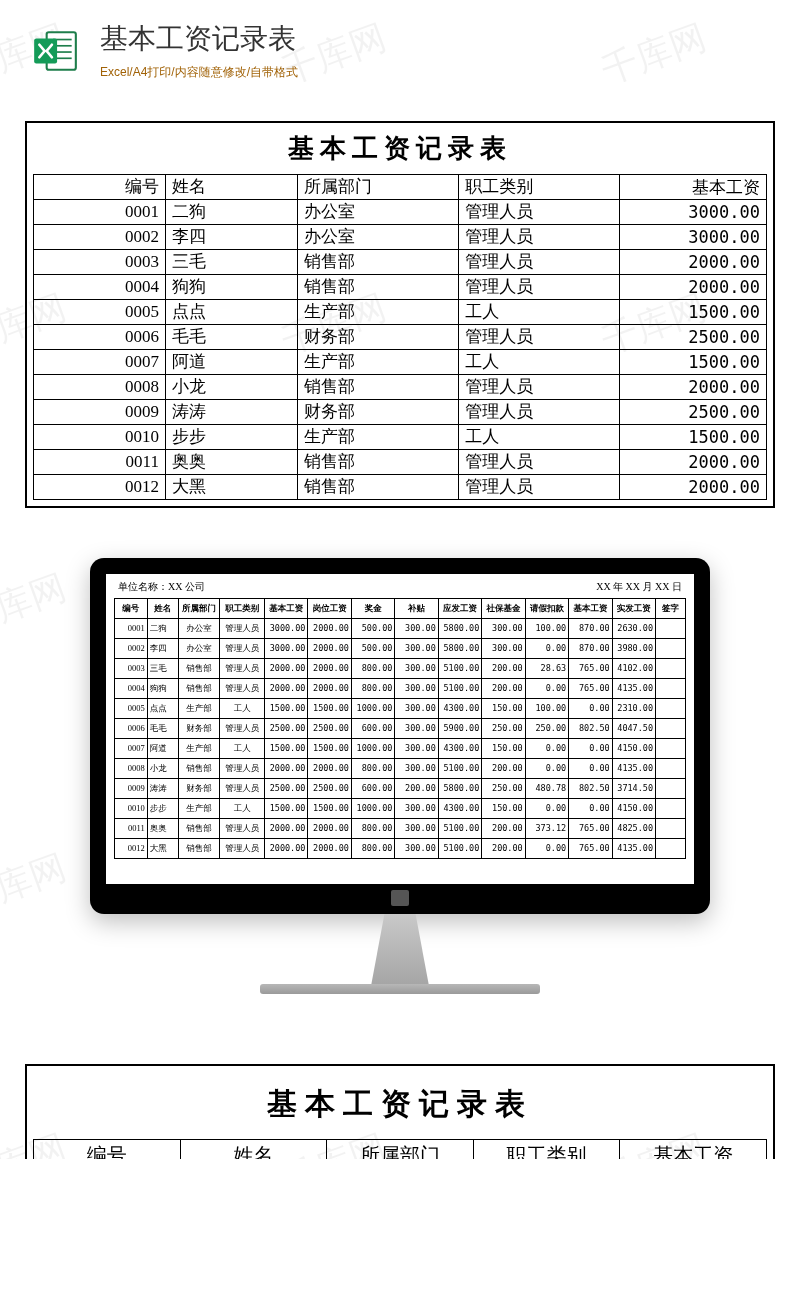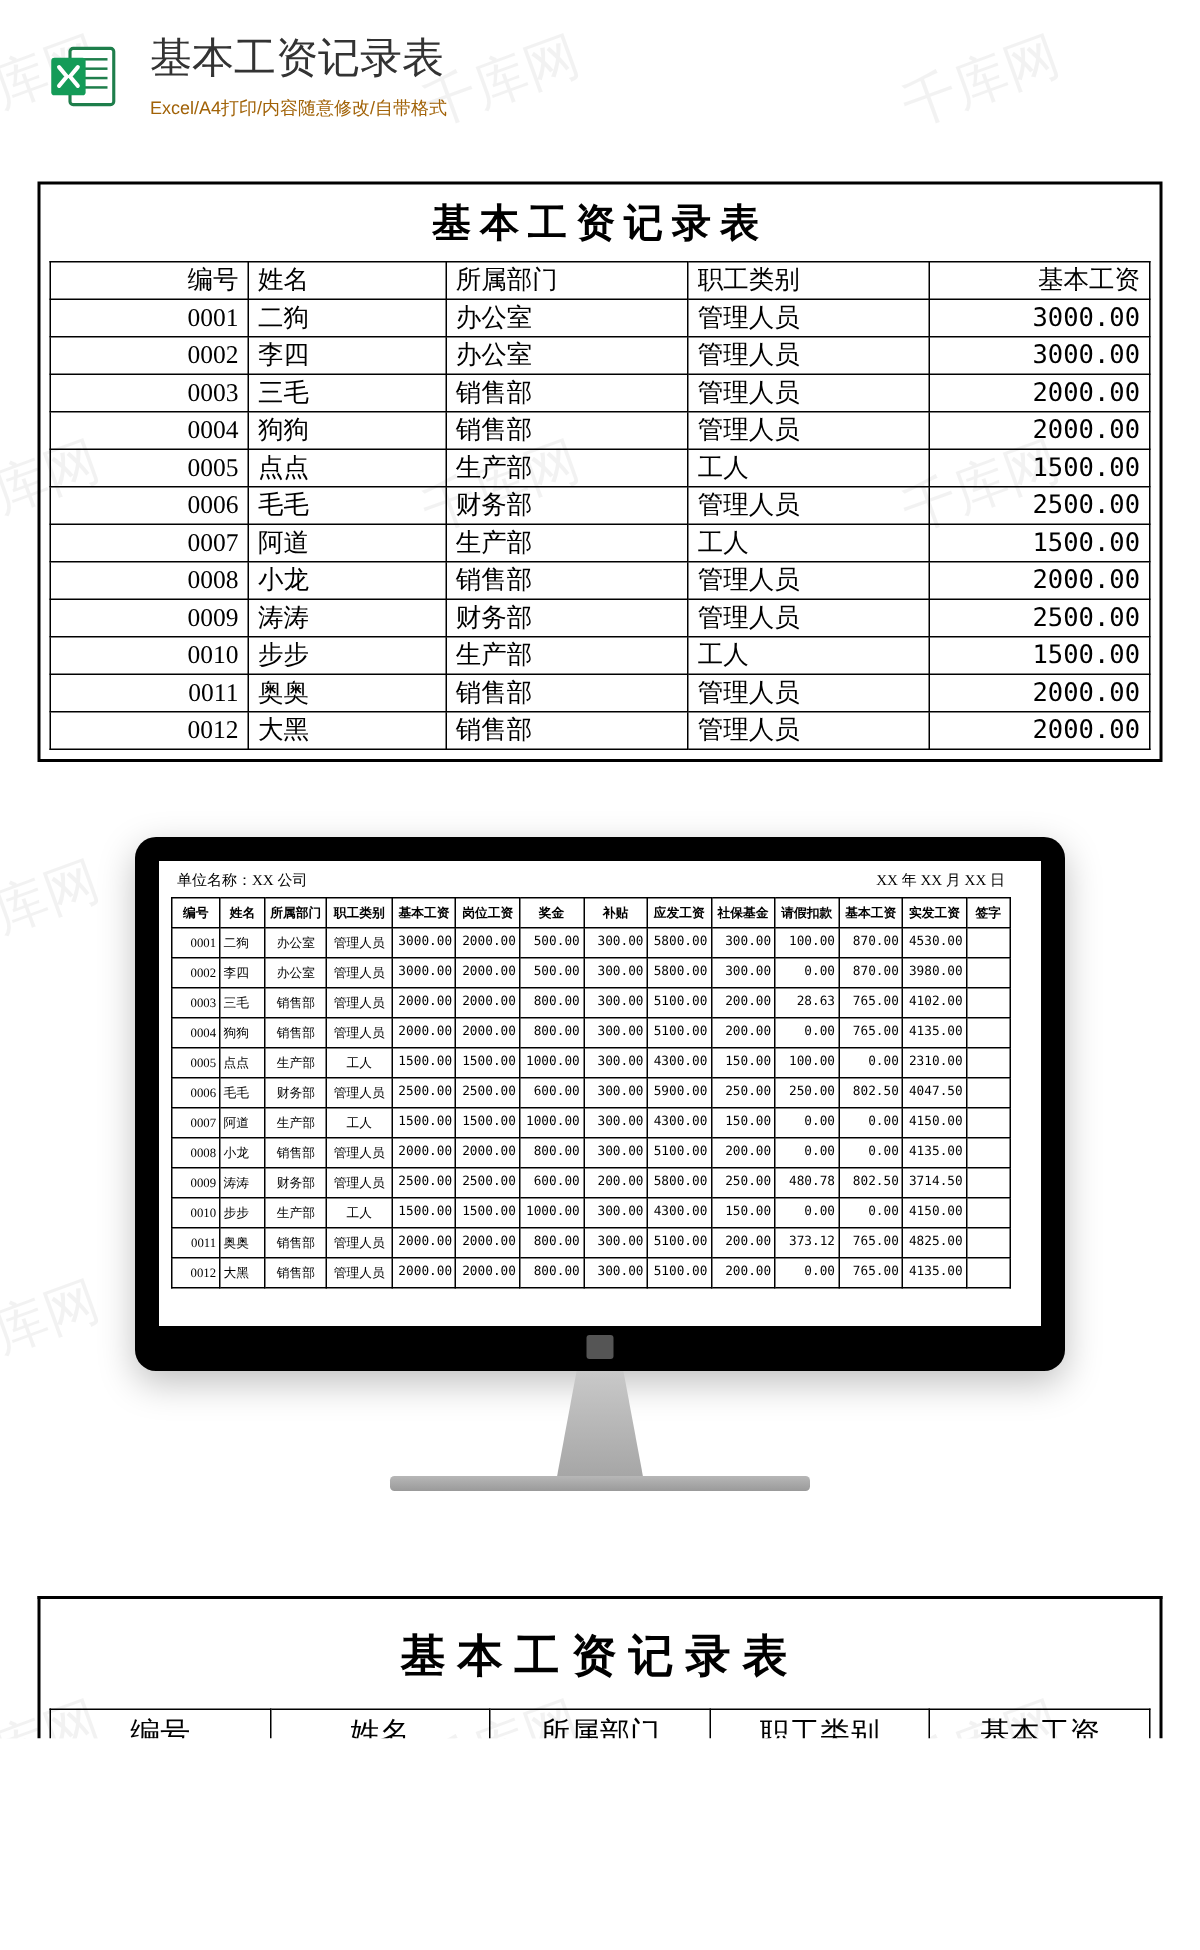--- a/index.html
+++ b/index.html
@@ -100,21 +100,21 @@
     background: #000;
     border-radius: 14px;
     padding: 16px 16px 30px 16px;
     position: relative;
     box-shadow: 0 8px 24px rgba(0,0,0,0.25);
   }
   .monitor-screen {
     background: #fff;
     height: 310px;
     overflow: hidden;
-    padding: 6px 20px 4px 8px;
+    padding: 6px 8px 4px 8px;
   }
   .monitor-logo {
     position: absolute;
     bottom: 8px; left: 50%;
     transform: translateX(-50%);
     width: 18px; height: 16px;
     background: #555;
     border-radius: 2px;
   }
   .monitor-stand {
@@ -366,21 +366,21 @@
                 <td class="">办公室</td>
                 <td class="">管理人员</td>
                 <td class="num">3000.00</td>
                 <td class="num">2000.00</td>
                 <td class="num">500.00</td>
                 <td class="num">300.00</td>
                 <td class="num">5800.00</td>
                 <td class="num">300.00</td>
                 <td class="num">100.00</td>
                 <td class="num">870.00</td>
-                <td class="num">4530.00</td>
+                <td class="num">2630.00</td>
                 <td class=""></td>
               </tr>
               <tr>
                 <td class="txt-r">0002</td>
                 <td class="txt-l">李四</td>
                 <td class="">办公室</td>
                 <td class="">管理人员</td>
                 <td class="num">3000.00</td>
                 <td class="num">2000.00</td>
                 <td class="num">500.00</td>

